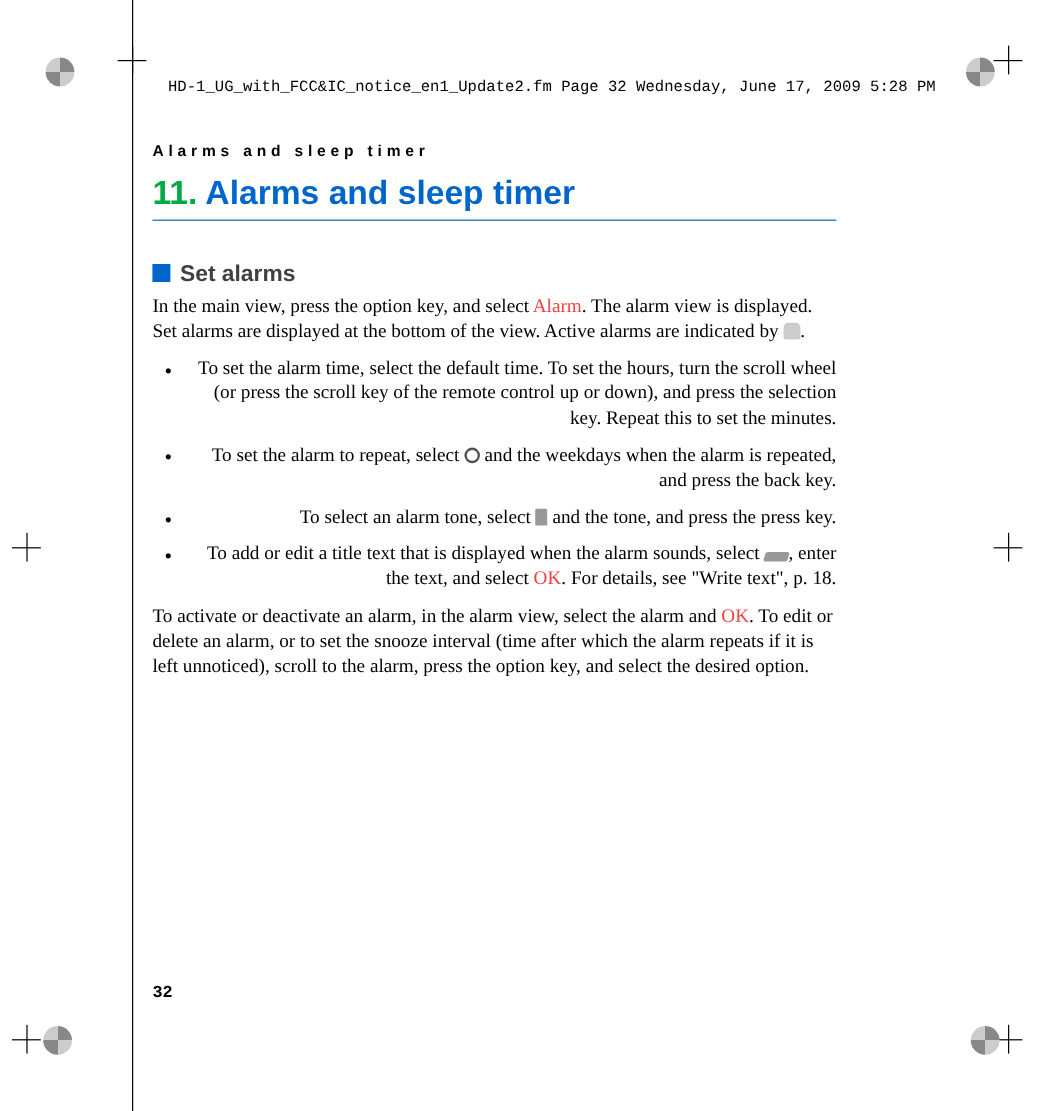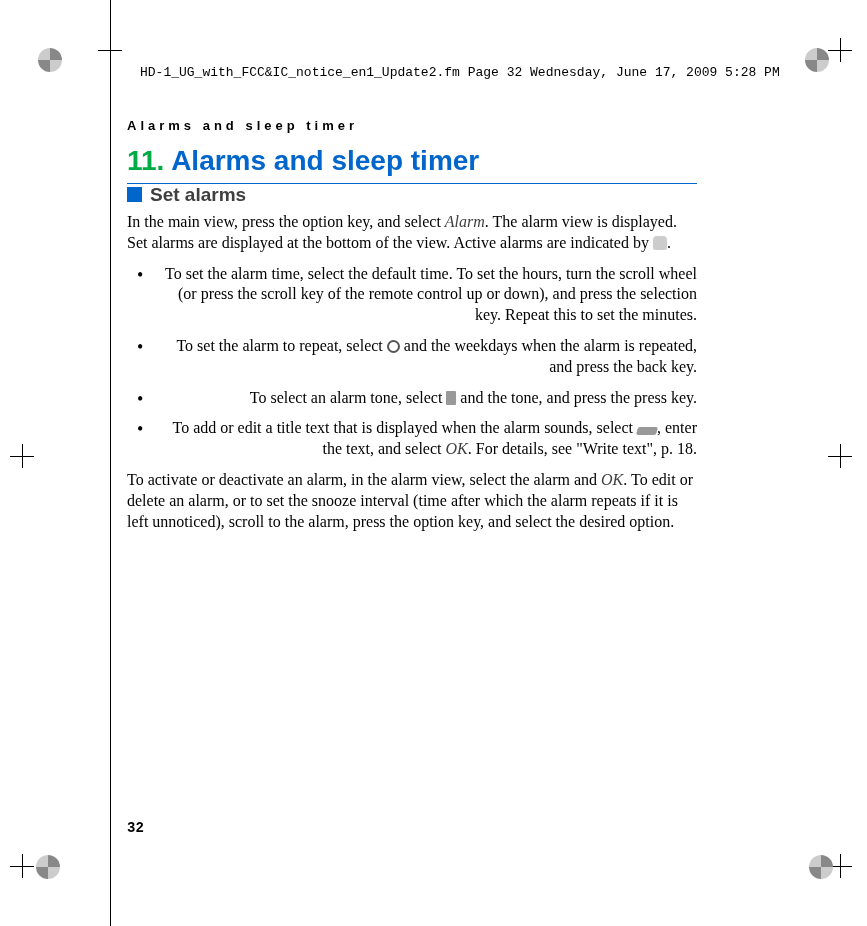--- a/index.html
+++ b/index.html
@@ -80,20 +80,21 @@
       top: 145px;
       left: 127px;
       width: 570px;
     }
     .chapter-title {
       color: #0066cc;
       font-size: 28px;
       font-family: 'Trebuchet MS', Arial, sans-serif;
       border-bottom: 1px solid #0066cc;
       padding-bottom: 6px;
+      margin-bottom: 34px;
     }
     .chapter-num {
       color: #00aa44;
     }
     .section-title {
       font-size: 19px;
       font-family: 'Trebuchet MS', Arial, sans-serif;
       color: #404040;
       font-weight: bold;
       margin-bottom: 6px;
@@ -104,21 +105,21 @@
       height: 15px;
       background: #0066cc;
       vertical-align: -1px;
       margin-right: 8px;
     }
     .body-text {
       font-size: 16px;
       line-height: 1.3;
       margin-bottom: 10px;
     }
-    .link { color: #404040; font-style: italic; }
+    .link { color: #ef4444; }
     .bullet-list {
       list-style: none;
       padding-left: 0;
       text-align: right;
     }
     .bullet-list li {
       font-size: 16px;
       line-height: 1.3;
       margin-bottom: 10px;
       padding-left: 30px;

